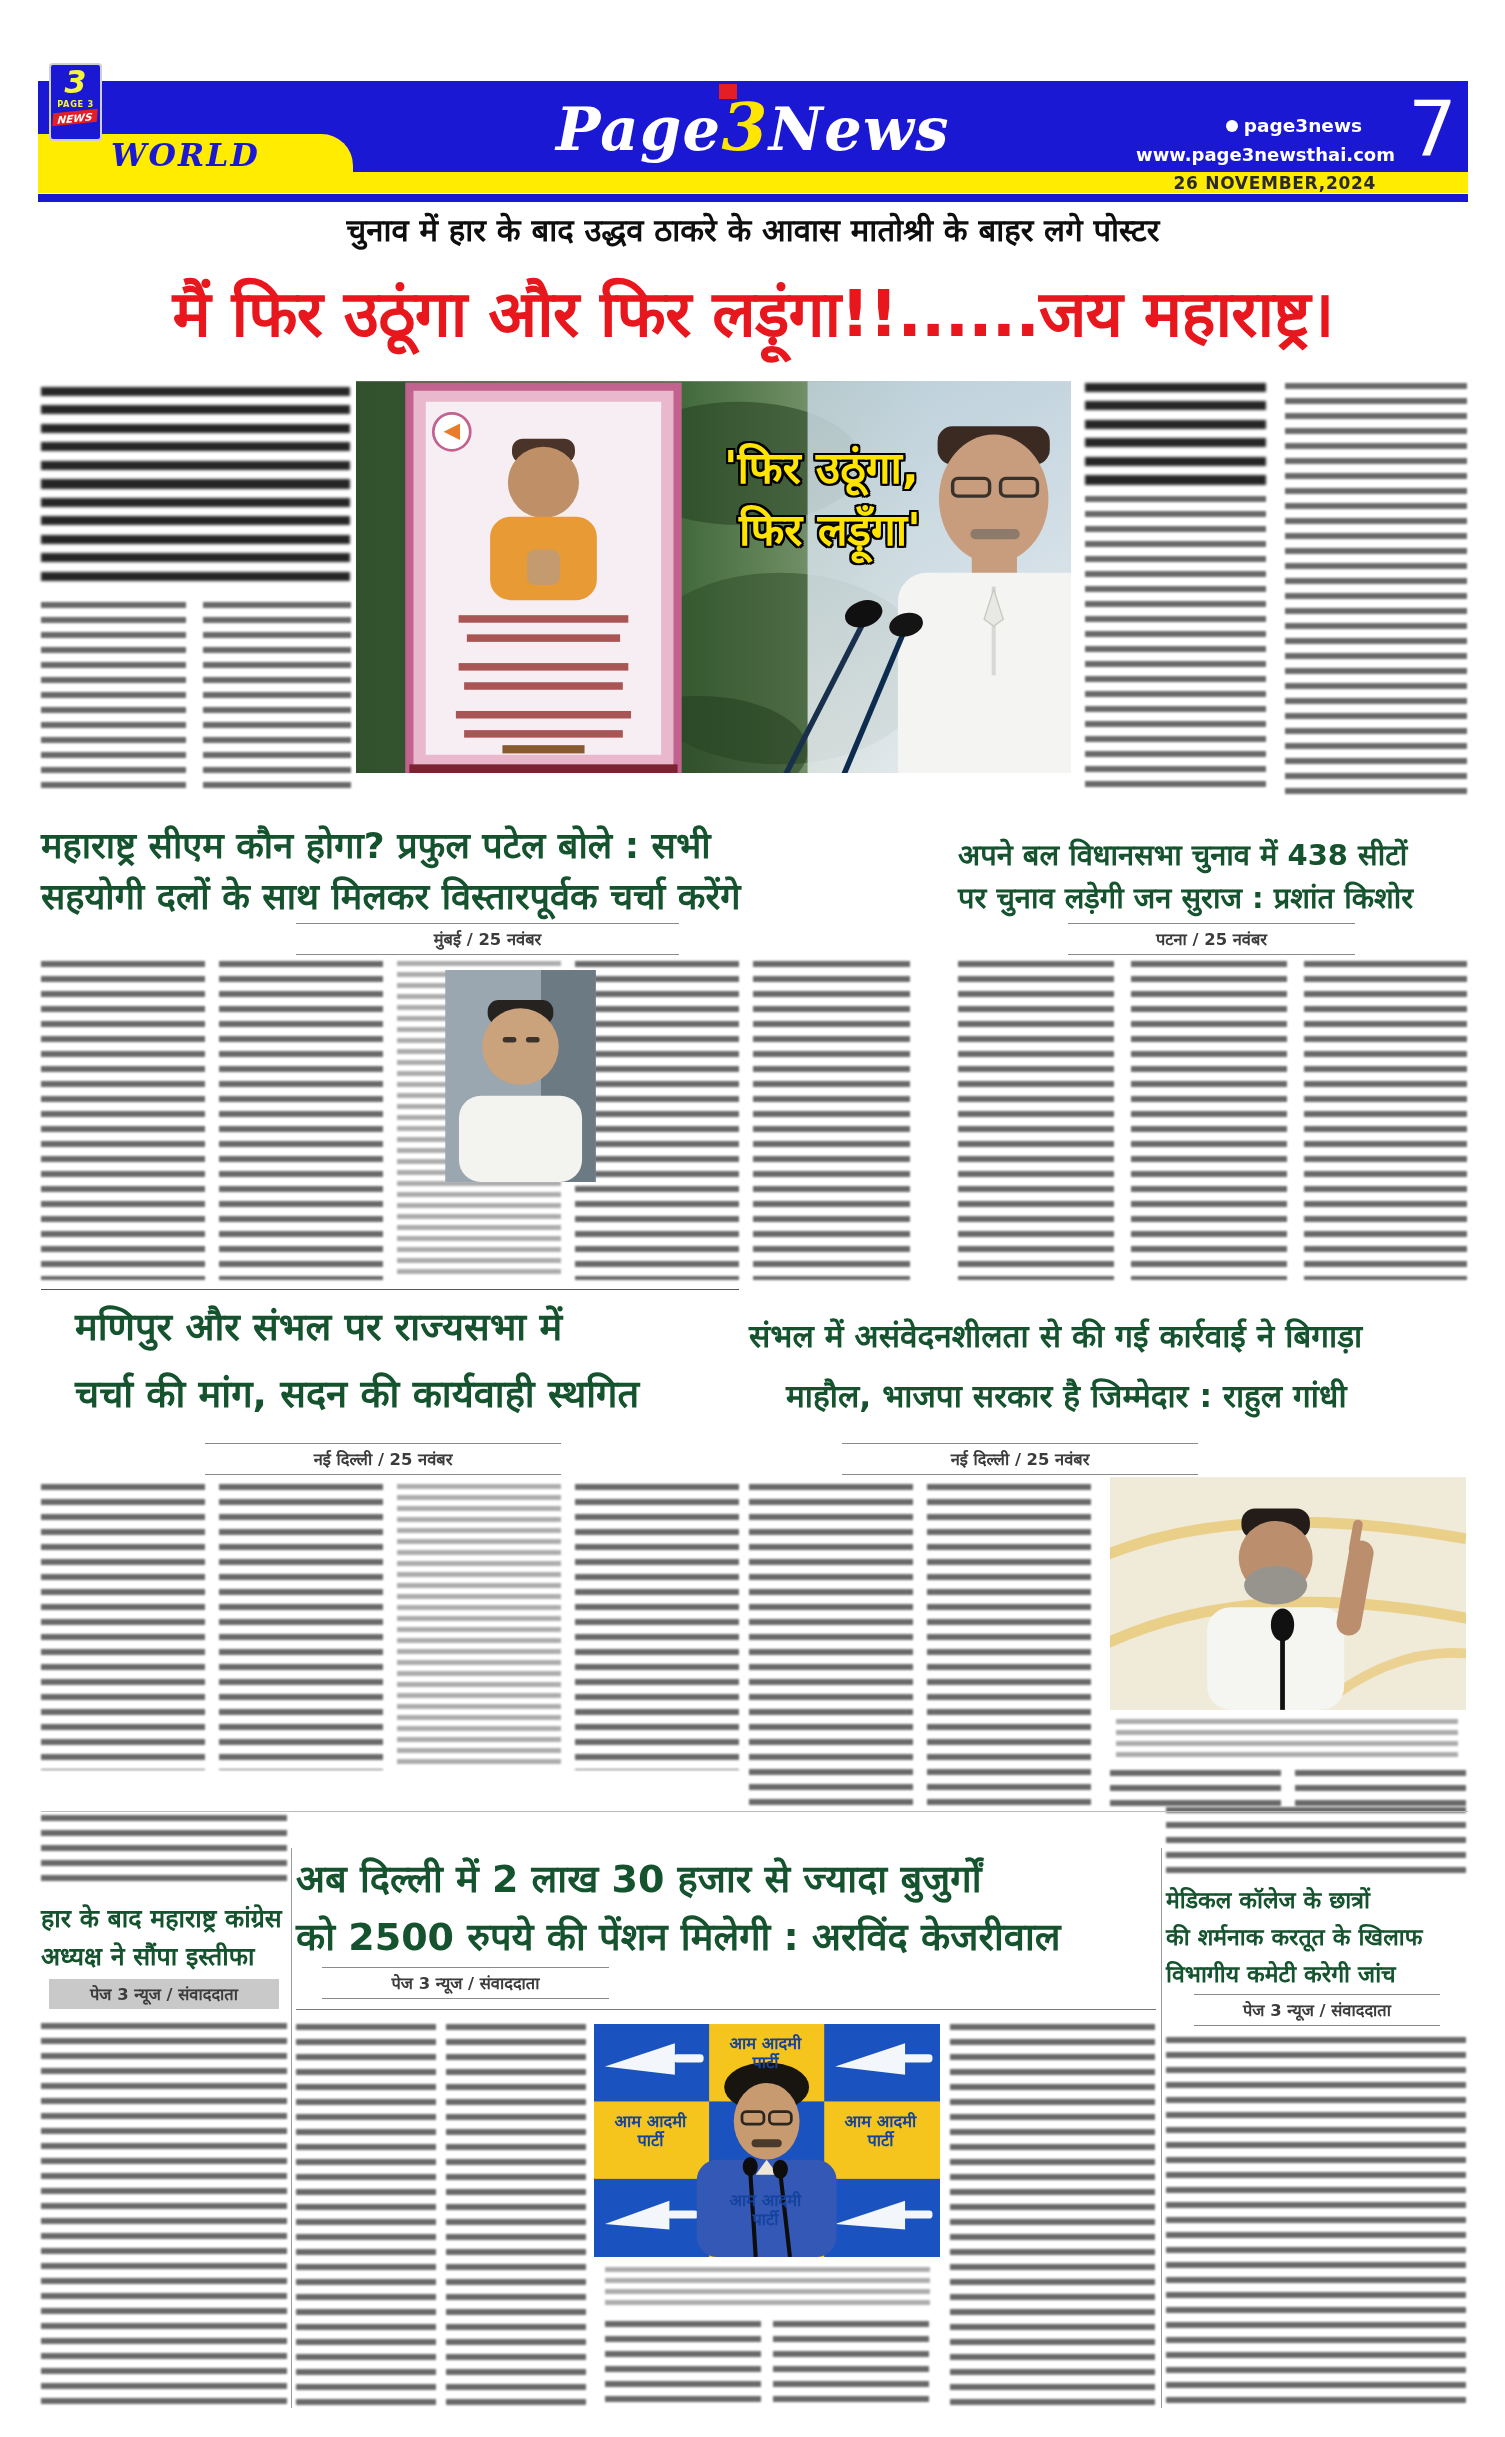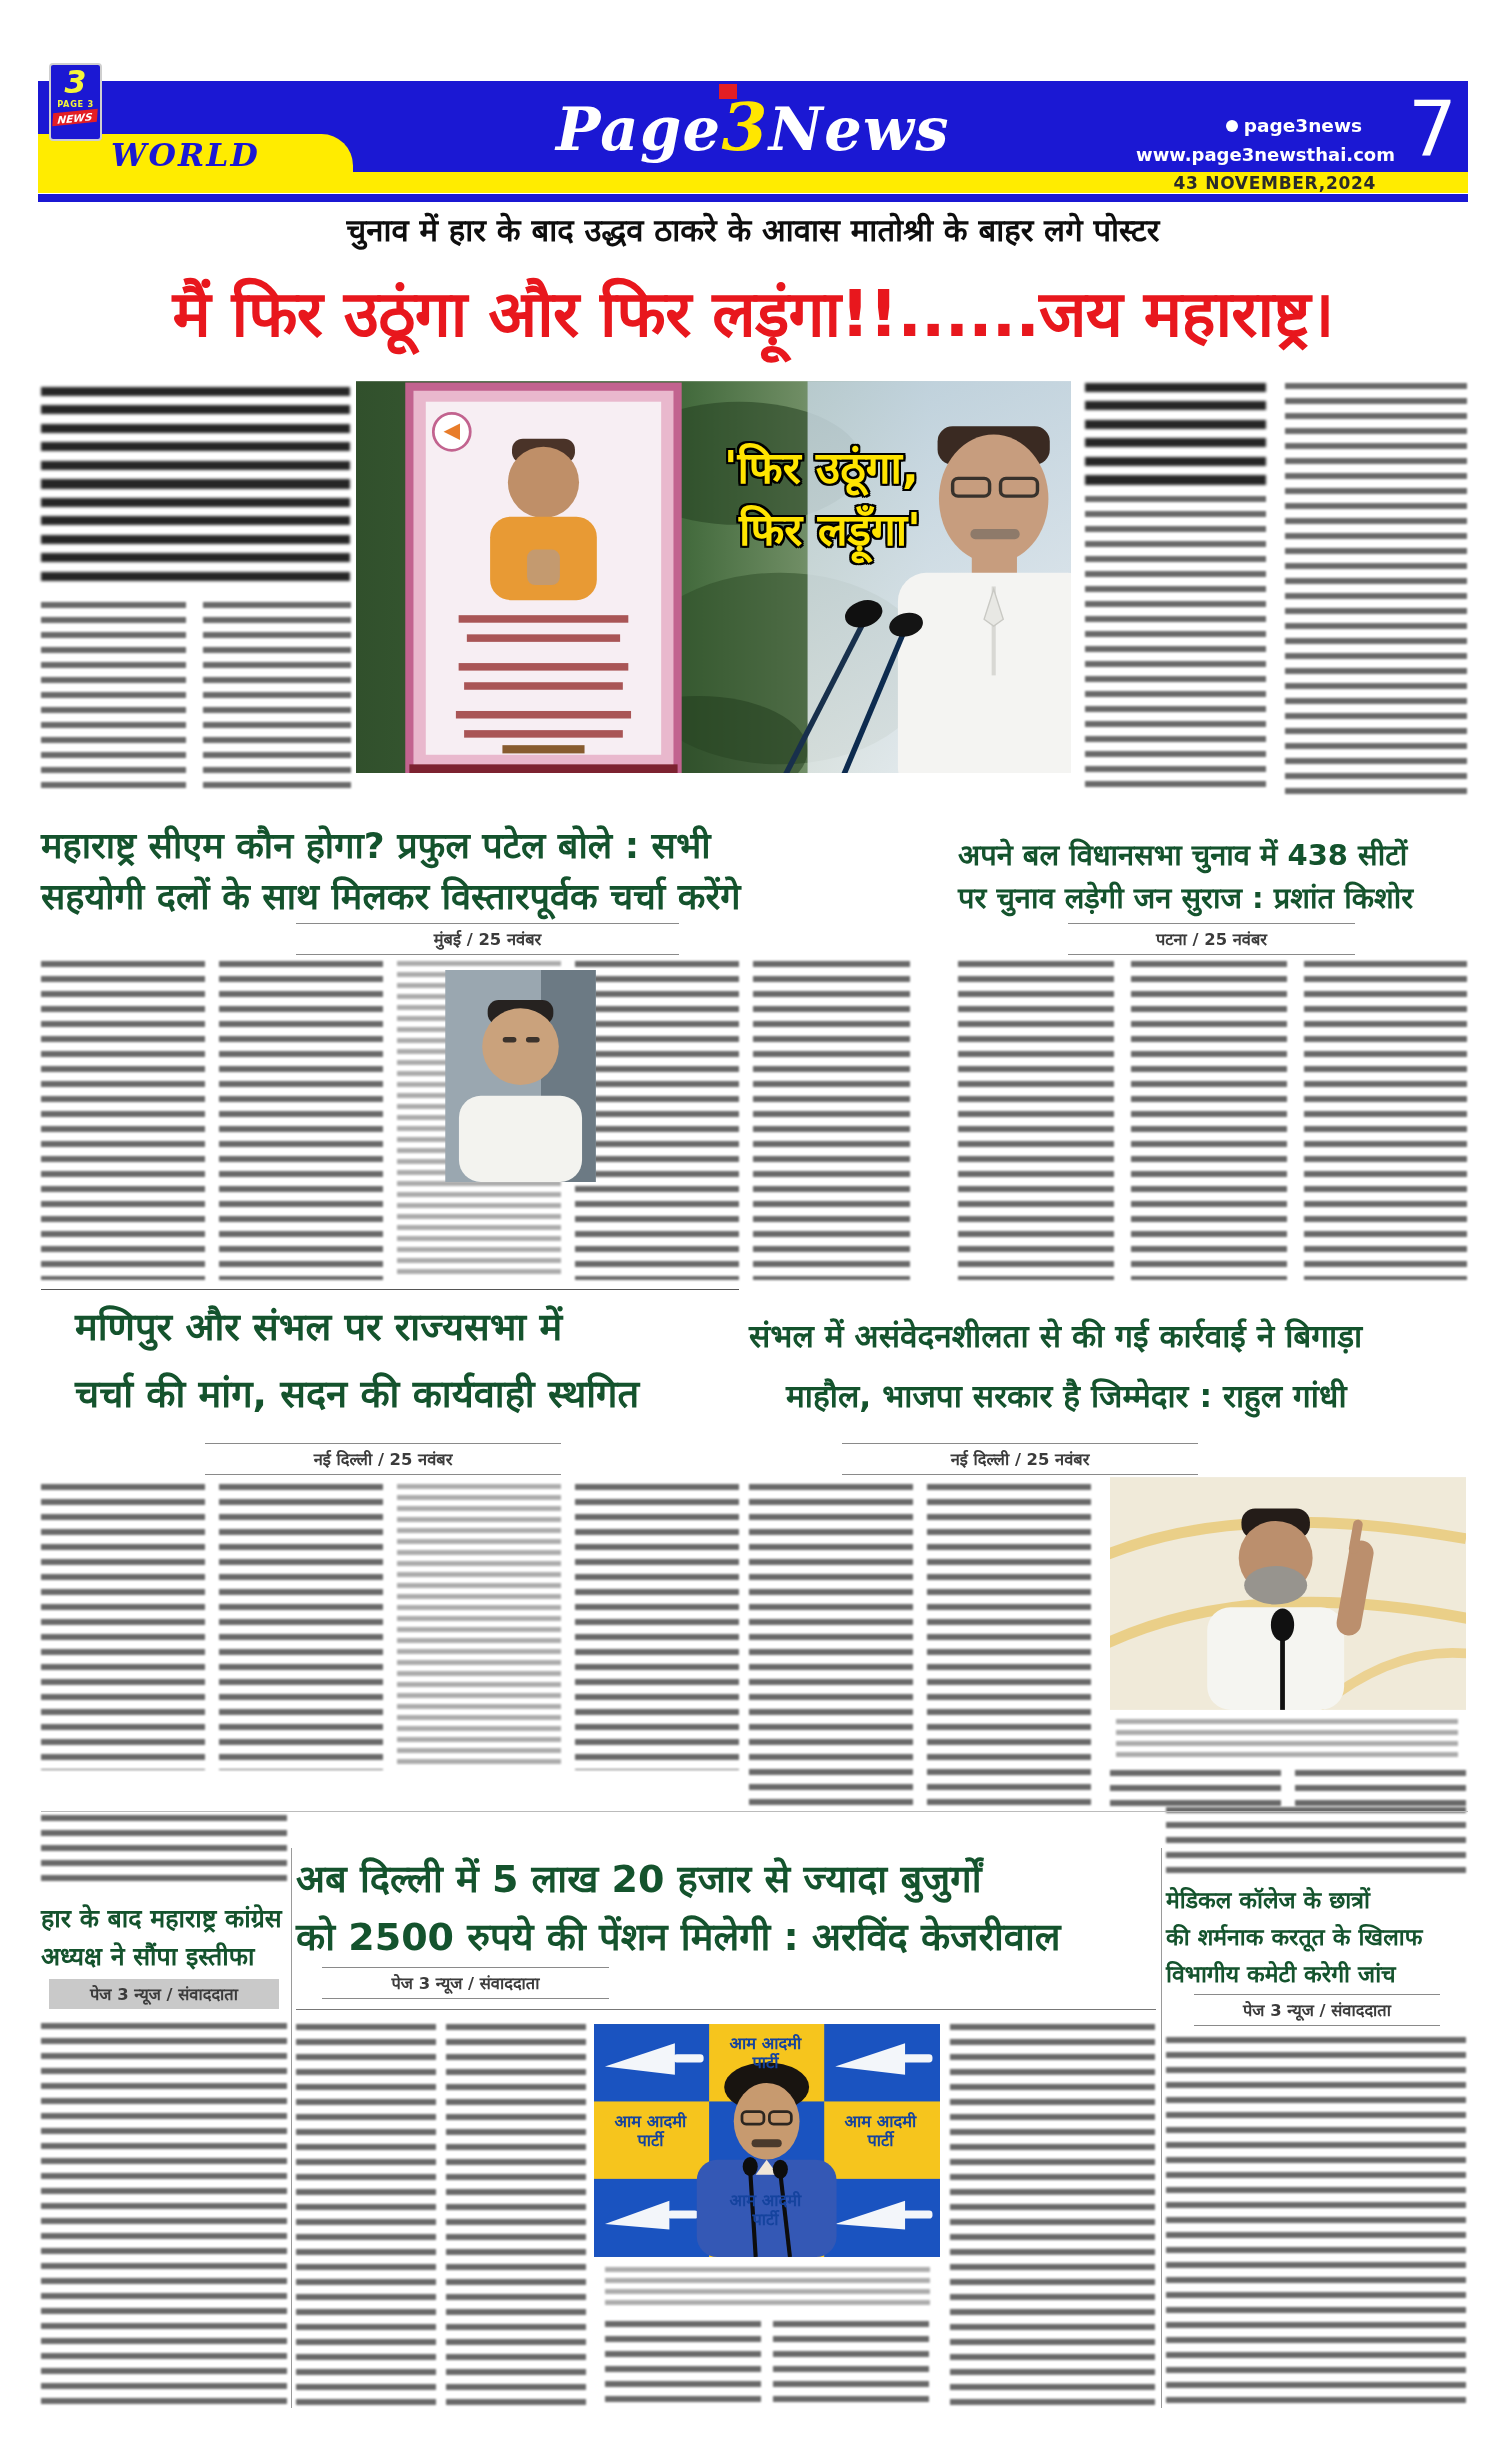--- a/index.html
+++ b/index.html
@@ -67,21 +67,21 @@
 
     <div class="abs mast-title" style="left:0;top:88px;width:1506px;text-align:center;">
       <span>Page</span><span class="three">3</span><span>News</span>
     </div>
 
     <div class="abs social" style="left:1205px;top:115px;width:157px;text-align:right;">
       <span class="dot"></span><span>page3news</span>
     </div>
     <div class="abs website" style="left:1136px;top:144px;width:226px;text-align:right;">www.page3newsthai.com</div>
     <div class="abs pageno" style="left:1408px;top:85px;">7</div>
-    <div class="abs dateline" style="left:1068px;top:173px;width:308px;">43 NOVEMBER,2024</div>
+    <div class="abs dateline" style="left:1068px;top:173px;width:308px;">26 NOVEMBER,2024</div>
   </div>
 
   <div>
     <div class="abs kicker" style="left:41px;top:208px;width:1424px;">चुनाव में हार के बाद उद्धव ठाकरे के आवास मातोश्री के बाहर लगे पोस्टर</div>
     <div class="abs lead-head" style="left:20.5px;top:268px;width:1465px;">मैं फिर उठूंगा और फिर लड़ूंगा!!......जय महाराष्ट्र।</div>
 
     <div class="gh d" style="left:41px;top:387px;width:309px;height:198px;"></div>
     <div class="gh" style="left:41px;top:602px;width:145px;height:190px;"></div>
     <div class="gh" style="left:203px;top:602px;width:148px;height:190px;"></div>
 
@@ -232,21 +232,21 @@
 
   <div>
     <div class="gh" style="left:41px;top:1815px;width:246px;height:75px;"></div>
     <div class="abs h2l" style="left:41px;top:1900px;width:246px;font-size:25px;">हार के बाद महाराष्ट्र कांग्रेस</div>
     <div class="abs h2l" style="left:41px;top:1938px;width:246px;font-size:25px;">अध्यक्ष ने सौंपा इस्तीफा</div>
     <div class="abs byline bar" style="left:49px;top:1979px;width:230px;">पेज 3 न्यूज / संवाददाता</div>
     <div class="gh" style="left:41px;top:2023px;width:246px;height:383px;"></div>
   </div>
 
   <div>
-    <div class="abs h2l" style="left:296px;top:1851px;width:860px;font-size:38px;">अब दिल्ली में 5 लाख 20 हजार से ज्यादा बुजुर्गों</div>
+    <div class="abs h2l" style="left:296px;top:1851px;width:860px;font-size:38px;">अब दिल्ली में 2 लाख 30 हजार से ज्यादा बुजुर्गों</div>
     <div class="abs h2l" style="left:296px;top:1909px;width:860px;font-size:38px;">को 2500 रुपये की पेंशन मिलेगी : अरविंद केजरीवाल</div>
     <div class="abs byline" style="left:322px;top:1967px;width:287px;">पेज 3 न्यूज / संवाददाता</div>
     <div class="hline" style="left:296px;top:2009px;width:860px;"></div>
 
     <div class="gh" style="left:296px;top:2024px;width:140px;height:383px;"></div>
     <div class="gh" style="left:446px;top:2024px;width:140px;height:383px;"></div>
     <div class="gh" style="left:950px;top:2024px;width:205px;height:383px;"></div>
 
     <div class="photo" style="left:594px;top:2024px;width:346px;height:233px;">
       <svg width="346" height="233" viewBox="0 0 505 340">

